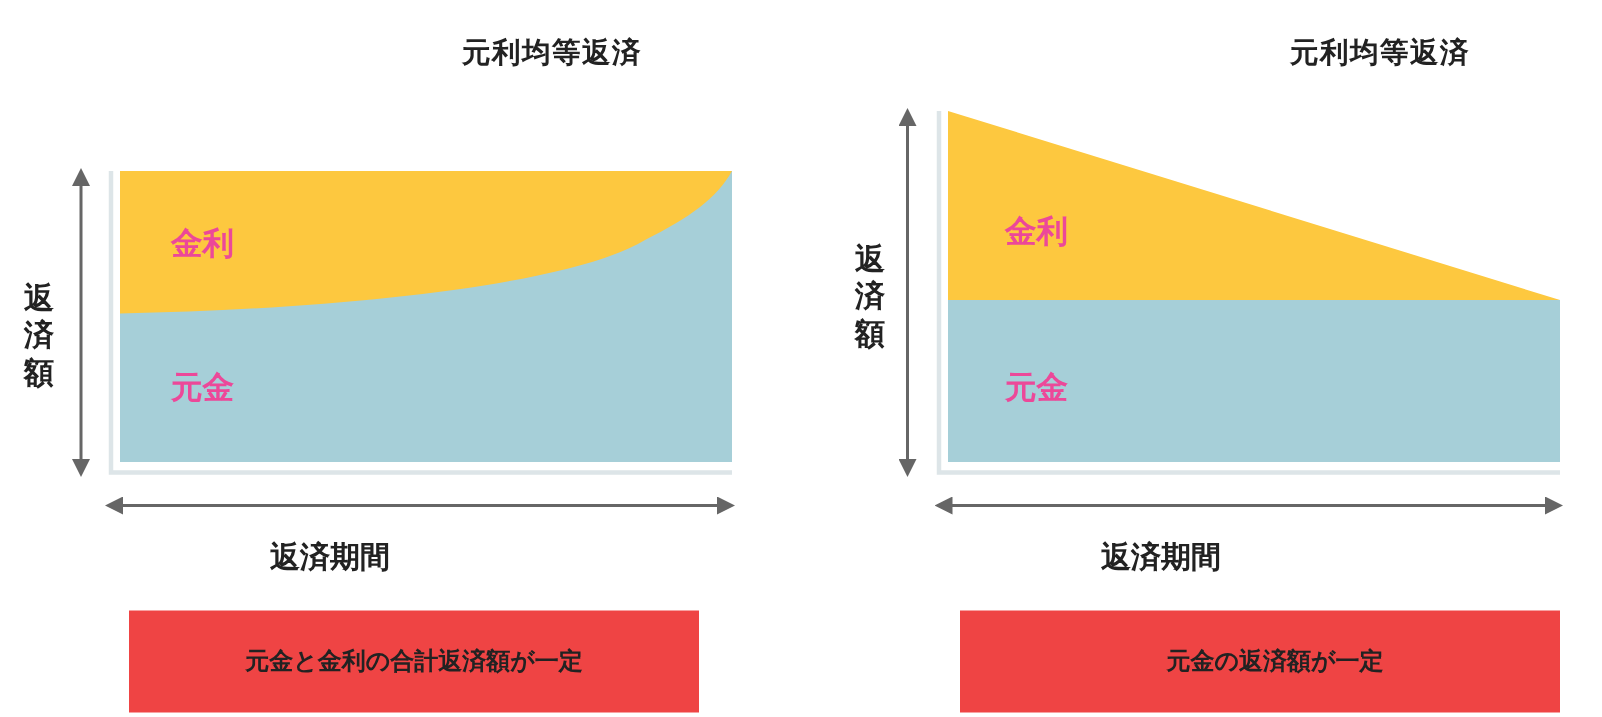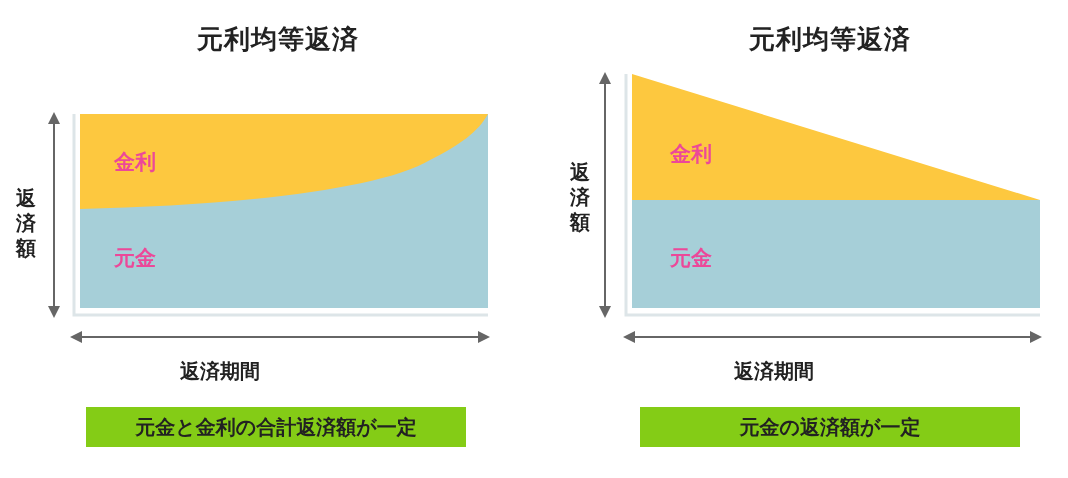--- a/index.html
+++ b/index.html
@@ -1,23 +1,23 @@
 <!DOCTYPE html>
 <html><head>
 <meta charset="utf-8">
 <style>
   html, body { margin:0; padding:0; background:#ffffff; }
   body { width:1068px; height:478px; position:relative; overflow:hidden;
          font-family:"DejaVu Sans", "Liberation Sans", sans-serif; color:#222; }
-  .title { position:absolute; top:22px; font-size:26px; font-weight:bold; text-align:center; width:300px; letter-spacing:1px; }
+  .title { position:absolute; top:22px; font-size:19px; font-weight:bold; text-align:right; width:300px; letter-spacing:1px; }
   .svgwrap { position:absolute; left:0; top:0; }
   .label { position:absolute; font-size:21px; font-weight:bold; color:#ec4899; }
   .ylabel { position:absolute; font-size:20px; font-weight:bold; width:24px; line-height:25px; text-align:center; }
   .xlabel { position:absolute; font-size:20px; font-weight:bold; text-align:left; width:200px; }
-  .note { position:absolute; height:40px; background:#84cc16; font-size:20px; font-weight:bold;
+  .note { position:absolute; height:68px; background:#ef4444; font-size:16px; font-weight:bold;
           display:flex; align-items:center; justify-content:center; color:#222; }
 </style>
 </head>
 <body>
 
 <div class="title" style="left:128px;">元利均等返済</div>
 
 <svg class="svgwrap" width="1068" height="478">
   <defs>
     <marker id="ah" viewBox="0 0 10 10" refX="5" refY="5" markerWidth="6" markerHeight="6" orient="auto-start-reverse">
@@ -52,15 +52,15 @@
   <span>元金と金利の合計返済額が一定</span>
 </div>
 
 <div class="title" style="left:680px;">元利均等返済</div>
 <div class="label" style="left:670px; top:140px;">金利</div>
 <div class="label" style="left:670px; top:244px;">元金</div>
 <div class="ylabel" style="left:568px; top:160px;">
   <span id="ry">返<br>済<br>額</span>
 </div>
 <div class="xlabel" style="left:734px; top:358px;">返済期間</div>
-<div class="note" style="left:640px; top:407px; width:380px;">
+<div class="note" style="left:640px; top:407px; width:380px;padding-left:20px;">
   <span>元金の返済額が一定</span>
 </div>
 
 </body></html>

